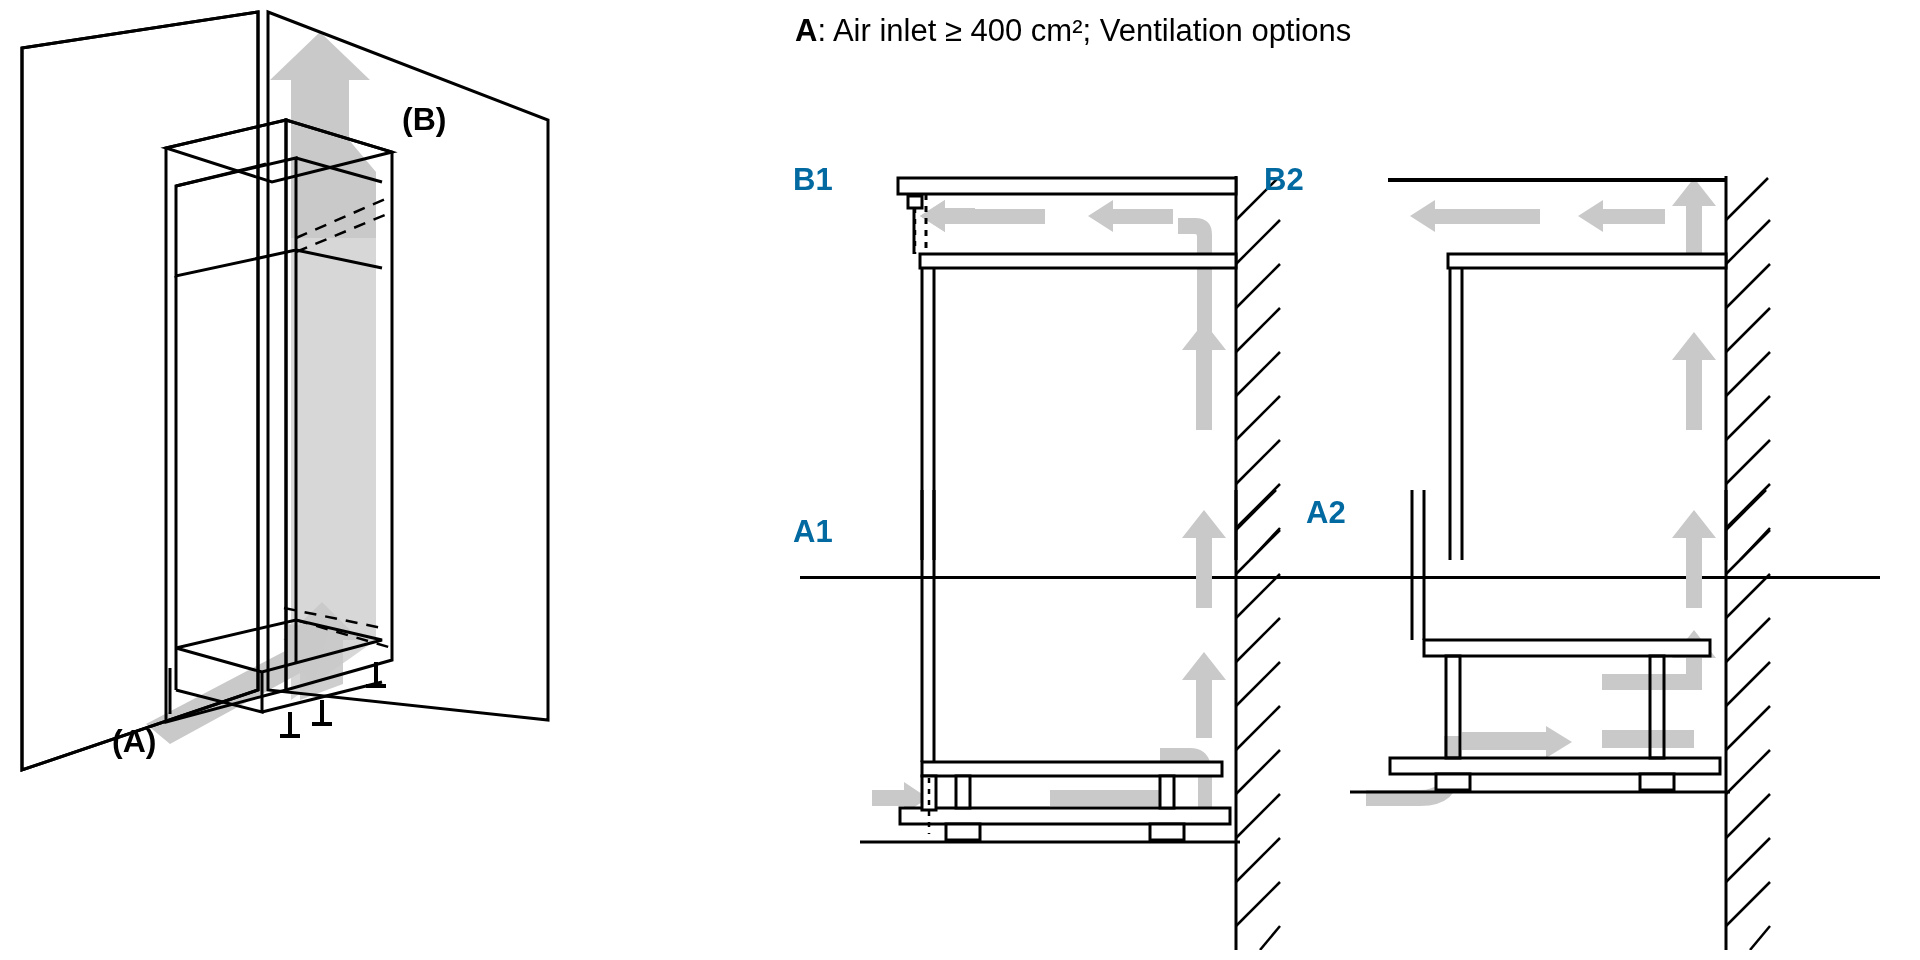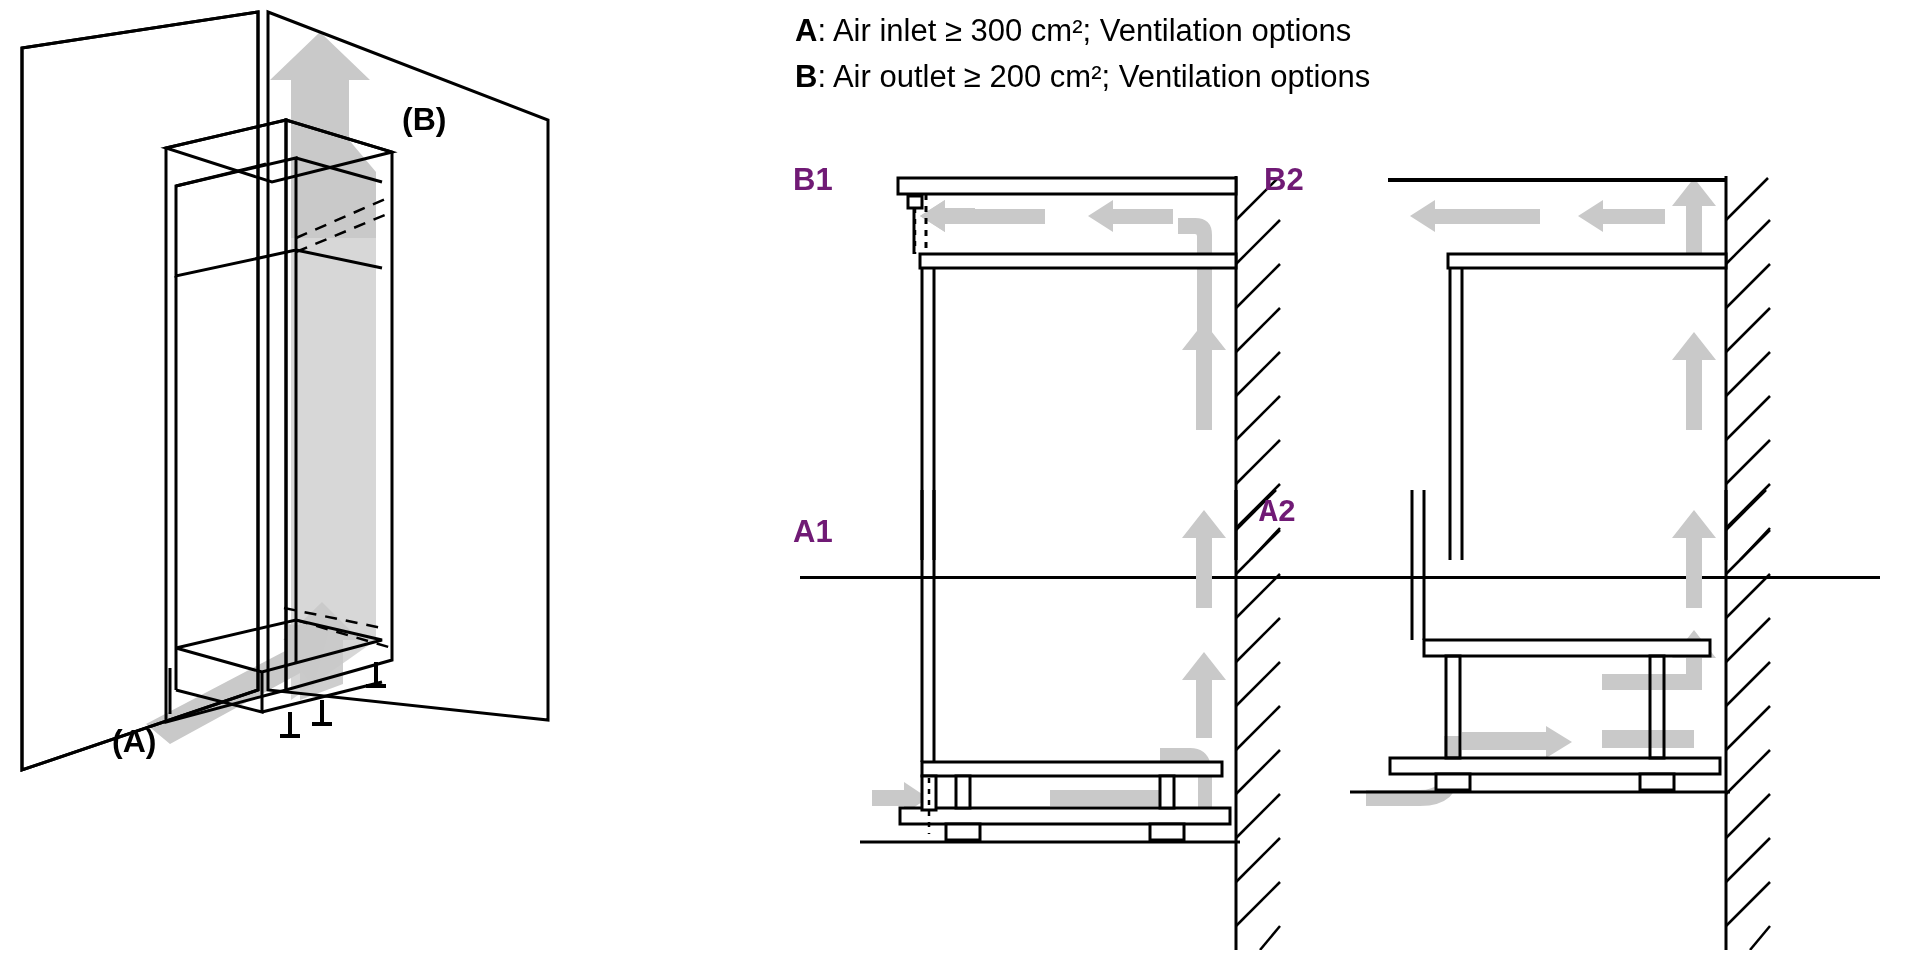--- a/index.html
+++ b/index.html
@@ -48,21 +48,21 @@
     white-space: nowrap;
     color: #000;
   }
   .legend-line b {
     font-weight: bold;
   }
   .panel-label {
     position: absolute;
     font-size: 31px;
     font-weight: bold;
-    color: #701a75;
+    color: #0369a1;
   }
   svg { display: block; }
   .divider {
     position: absolute;
     left: 40px;
     top: 576px;
     width: 1080px;
     height: 3px;
     background: #000;
   }
@@ -130,24 +130,21 @@
 
       <text x="402" y="130" font-family="Liberation Sans, sans-serif" font-size="32" font-weight="bold">(B)</text>
       <text x="112" y="752" font-family="Liberation Sans, sans-serif" font-size="32" font-weight="bold">(A)</text>
     </svg>
   </div>
 
   <div class="right-panel">
 
     <div class="legend">
       <div class="legend-line">
-        <b>A</b><span>: Air inlet ≥ 300 cm²; Ventilation options</span>
-      </div>
-      <div class="legend-line">
-        <b>B</b><span>: Air outlet ≥ 200 cm²; Ventilation options</span>
+        <b>A</b><span>: Air inlet ≥ 400 cm²; Ventilation options</span>
       </div>
     </div>
 
     <div class="divider"></div>
 
     <div class="panel-label" style="left:33px; top:162px;">B1</div>
     <svg style="position:absolute; left:100px; top:160px;" width="440" height="400" viewBox="0 0 440 400">
 
       <g fill="#c9c9c9">
 
@@ -290,21 +287,21 @@
         <rect x="290" y="334" width="34" height="16"></rect>
 
         <rect x="62" y="286" width="14" height="34" fill="#fff"></rect>
       </g>
       <g stroke="#000" stroke-width="2.5" stroke-dasharray="5 6" fill="none">
         <line x1="69" y1="288" x2="69" y2="344"></line>
       </g>
       <line x1="0" y1="352" x2="380" y2="352" stroke="#000" stroke-width="3"></line>
     </svg>
 
-    <div class="panel-label" style="left:499px; top:495px;font-family:Liberation Mono, monospace;">A2</div>
+    <div class="panel-label" style="left:546px; top:495px;">A2</div>
     <svg style="position:absolute; left:590px; top:490px;" width="440" height="460" viewBox="0 0 440 460">
       <g fill="#c9c9c9">
 
         <polygon points="336,118 336,48 322,48 344,20 366,48 352,48 352,118"></polygon>
 
         <polygon points="336,200 336,168 322,168 344,140 366,168 352,168 352,200"></polygon>
 
         <rect x="252" y="184" width="90" height="16"></rect>
 
         <path d="M 40 300 L 74 300 Q 96 300 96 278 L 96 240 L 110 240 L 110 276 Q 110 314 74 314 L 40 314 Z" opacity="0"></path>

